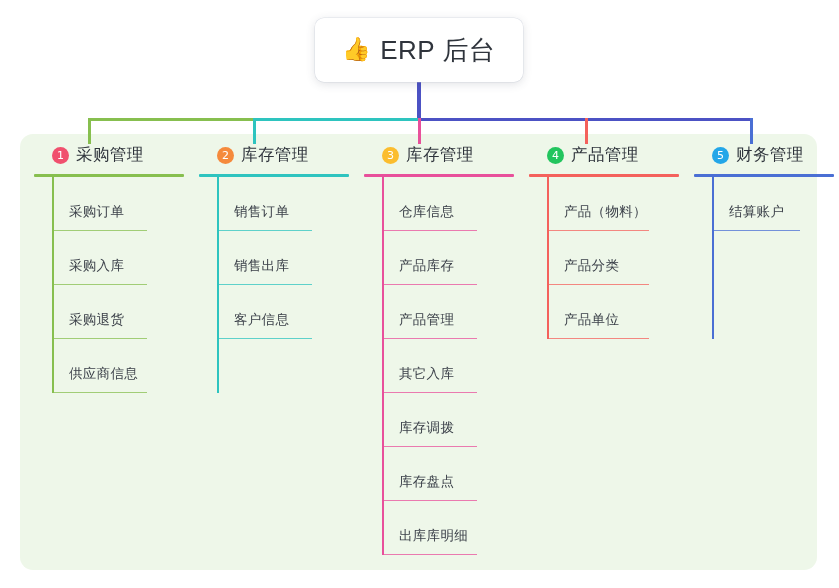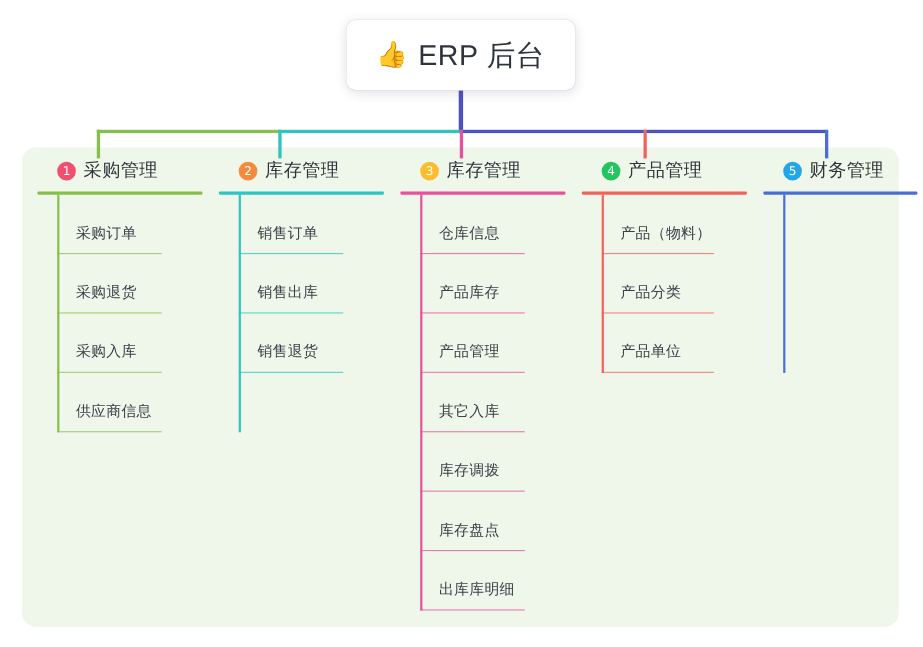--- a/index.html
+++ b/index.html
@@ -156,25 +156,25 @@
         <span class="col-title">采购管理</span>
       </div>
       <div class="head-rule" style="background: rgb(135, 191, 79); width: 150px;"></div>
       <div class="items">
         <div class="spine" style="background: rgb(135, 191, 79); height: 216px;"></div>
         <div class="item">
           <span class="item-label">采购订单</span>
           <div class="item-rule" style="background: rgb(135, 191, 79); width: 95px; opacity: 0.75;"></div>
         </div>
         <div class="item">
+          <span class="item-label">采购入库</span>
+          <div class="item-rule" style="background: rgb(135, 191, 79); width: 95px; opacity: 0.75;"></div>
+        </div>
+        <div class="item">
           <span class="item-label">采购退货</span>
-          <div class="item-rule" style="background: rgb(135, 191, 79); width: 95px; opacity: 0.75;"></div>
-        </div>
-        <div class="item">
-          <span class="item-label">采购入库</span>
           <div class="item-rule" style="background: rgb(135, 191, 79); width: 95px; opacity: 0.75;"></div>
         </div>
         <div class="item">
           <span class="item-label">供应商信息</span>
           <div class="item-rule" style="background: rgb(135, 191, 79); width: 95px; opacity: 0.75;"></div>
         </div>
       </div>
     </div>
     <div class="column" style="left: 199px; width: 150px;">
       <div class="col-head">
@@ -186,21 +186,21 @@
         <div class="spine" style="background: rgb(46, 196, 191); height: 216px;"></div>
         <div class="item">
           <span class="item-label">销售订单</span>
           <div class="item-rule" style="background: rgb(46, 196, 191); width: 95px; opacity: 0.75;"></div>
         </div>
         <div class="item">
           <span class="item-label">销售出库</span>
           <div class="item-rule" style="background: rgb(46, 196, 191); width: 95px; opacity: 0.75;"></div>
         </div>
         <div class="item">
-          <span class="item-label">销售退货</span>
+          <span class="item-label">客户信息</span>
           <div class="item-rule" style="background: rgb(46, 196, 191); width: 95px; opacity: 0.75;"></div>
         </div>
       </div>
     </div>
     <div class="column" style="left: 364px; width: 150px;">
       <div class="col-head">
         <span class="badge" style="background: rgb(251, 189, 46);">3</span>
         <span class="col-title">库存管理</span>
       </div>
       <div class="head-rule" style="background: rgb(232, 80, 155); width: 150px;"></div>
@@ -259,15 +259,19 @@
       </div>
     </div>
     <div class="column" style="left: 694px; width: 140px;">
       <div class="col-head">
         <span class="badge" style="background: rgb(35, 166, 232);">5</span>
         <span class="col-title">财务管理</span>
       </div>
       <div class="head-rule" style="background: rgb(74, 111, 212); width: 140px;"></div>
       <div class="items">
         <div class="spine" style="background: rgb(74, 111, 212); height: 162px;"></div>
+        <div class="item">
+          <span class="item-label">结算账户</span>
+          <div class="item-rule" style="background: rgb(74, 111, 212); width: 88px; opacity: 0.75;"></div>
+        </div>
       </div>
     </div>
   </div>
 
 </body></html>

